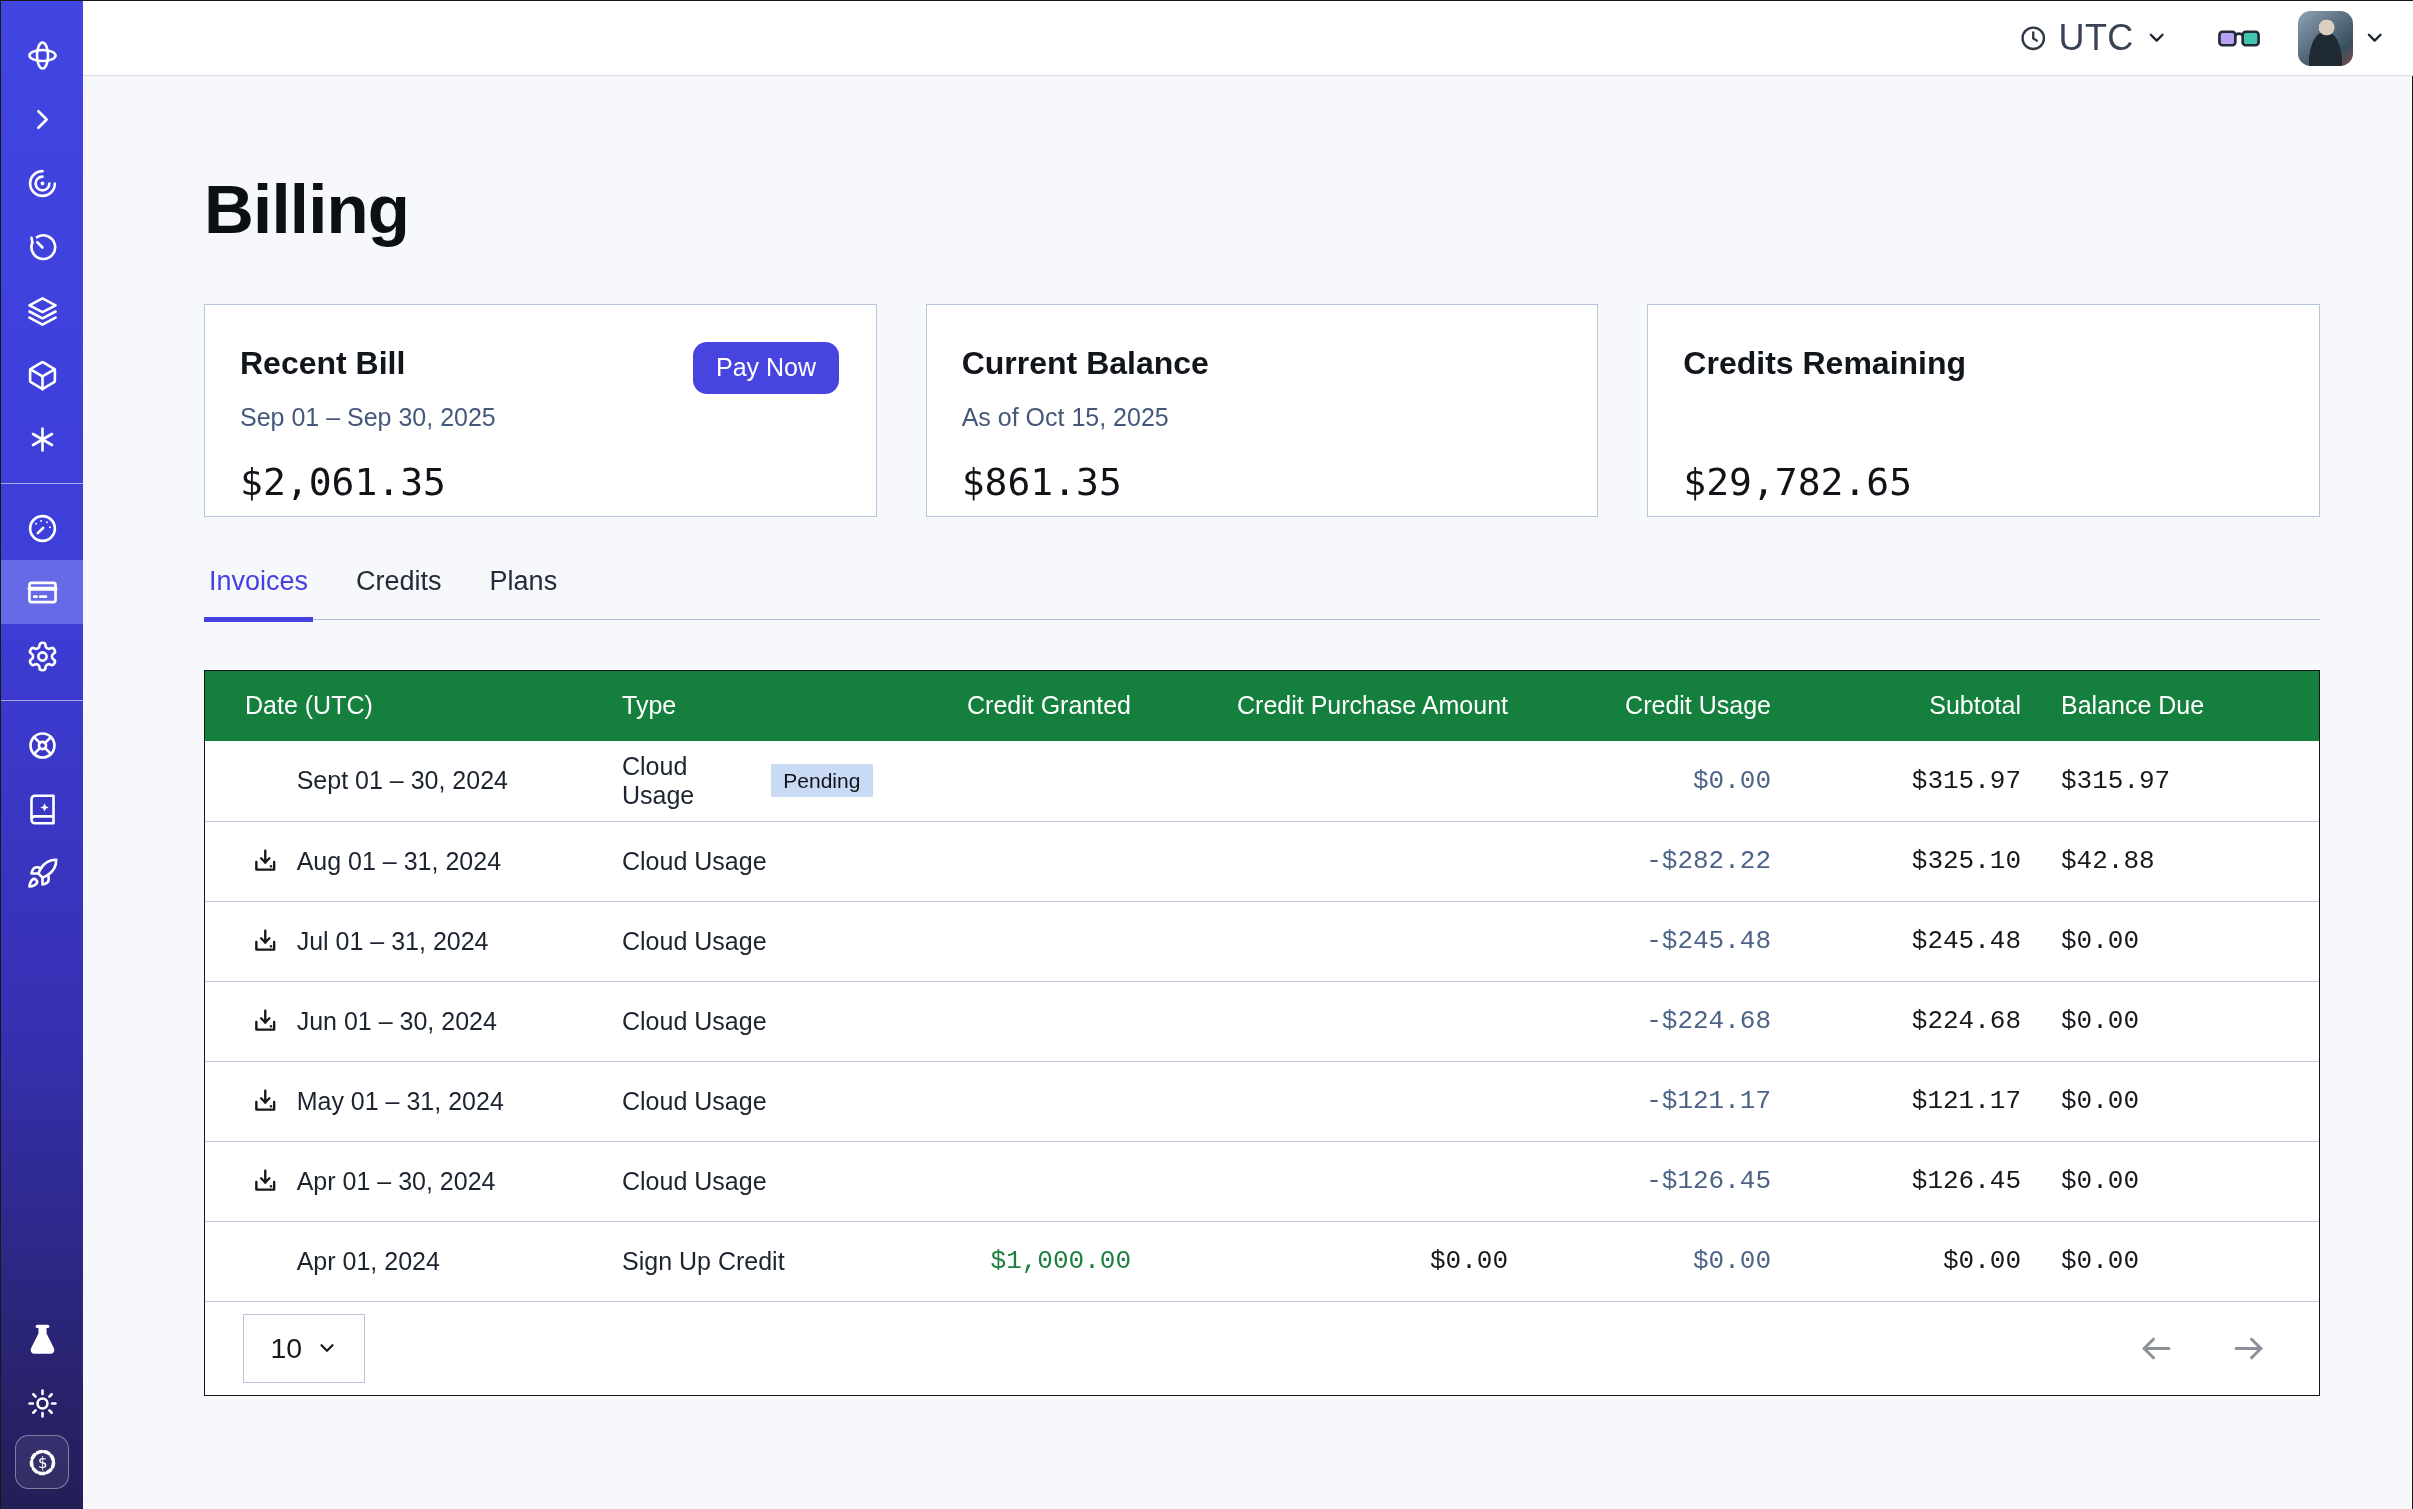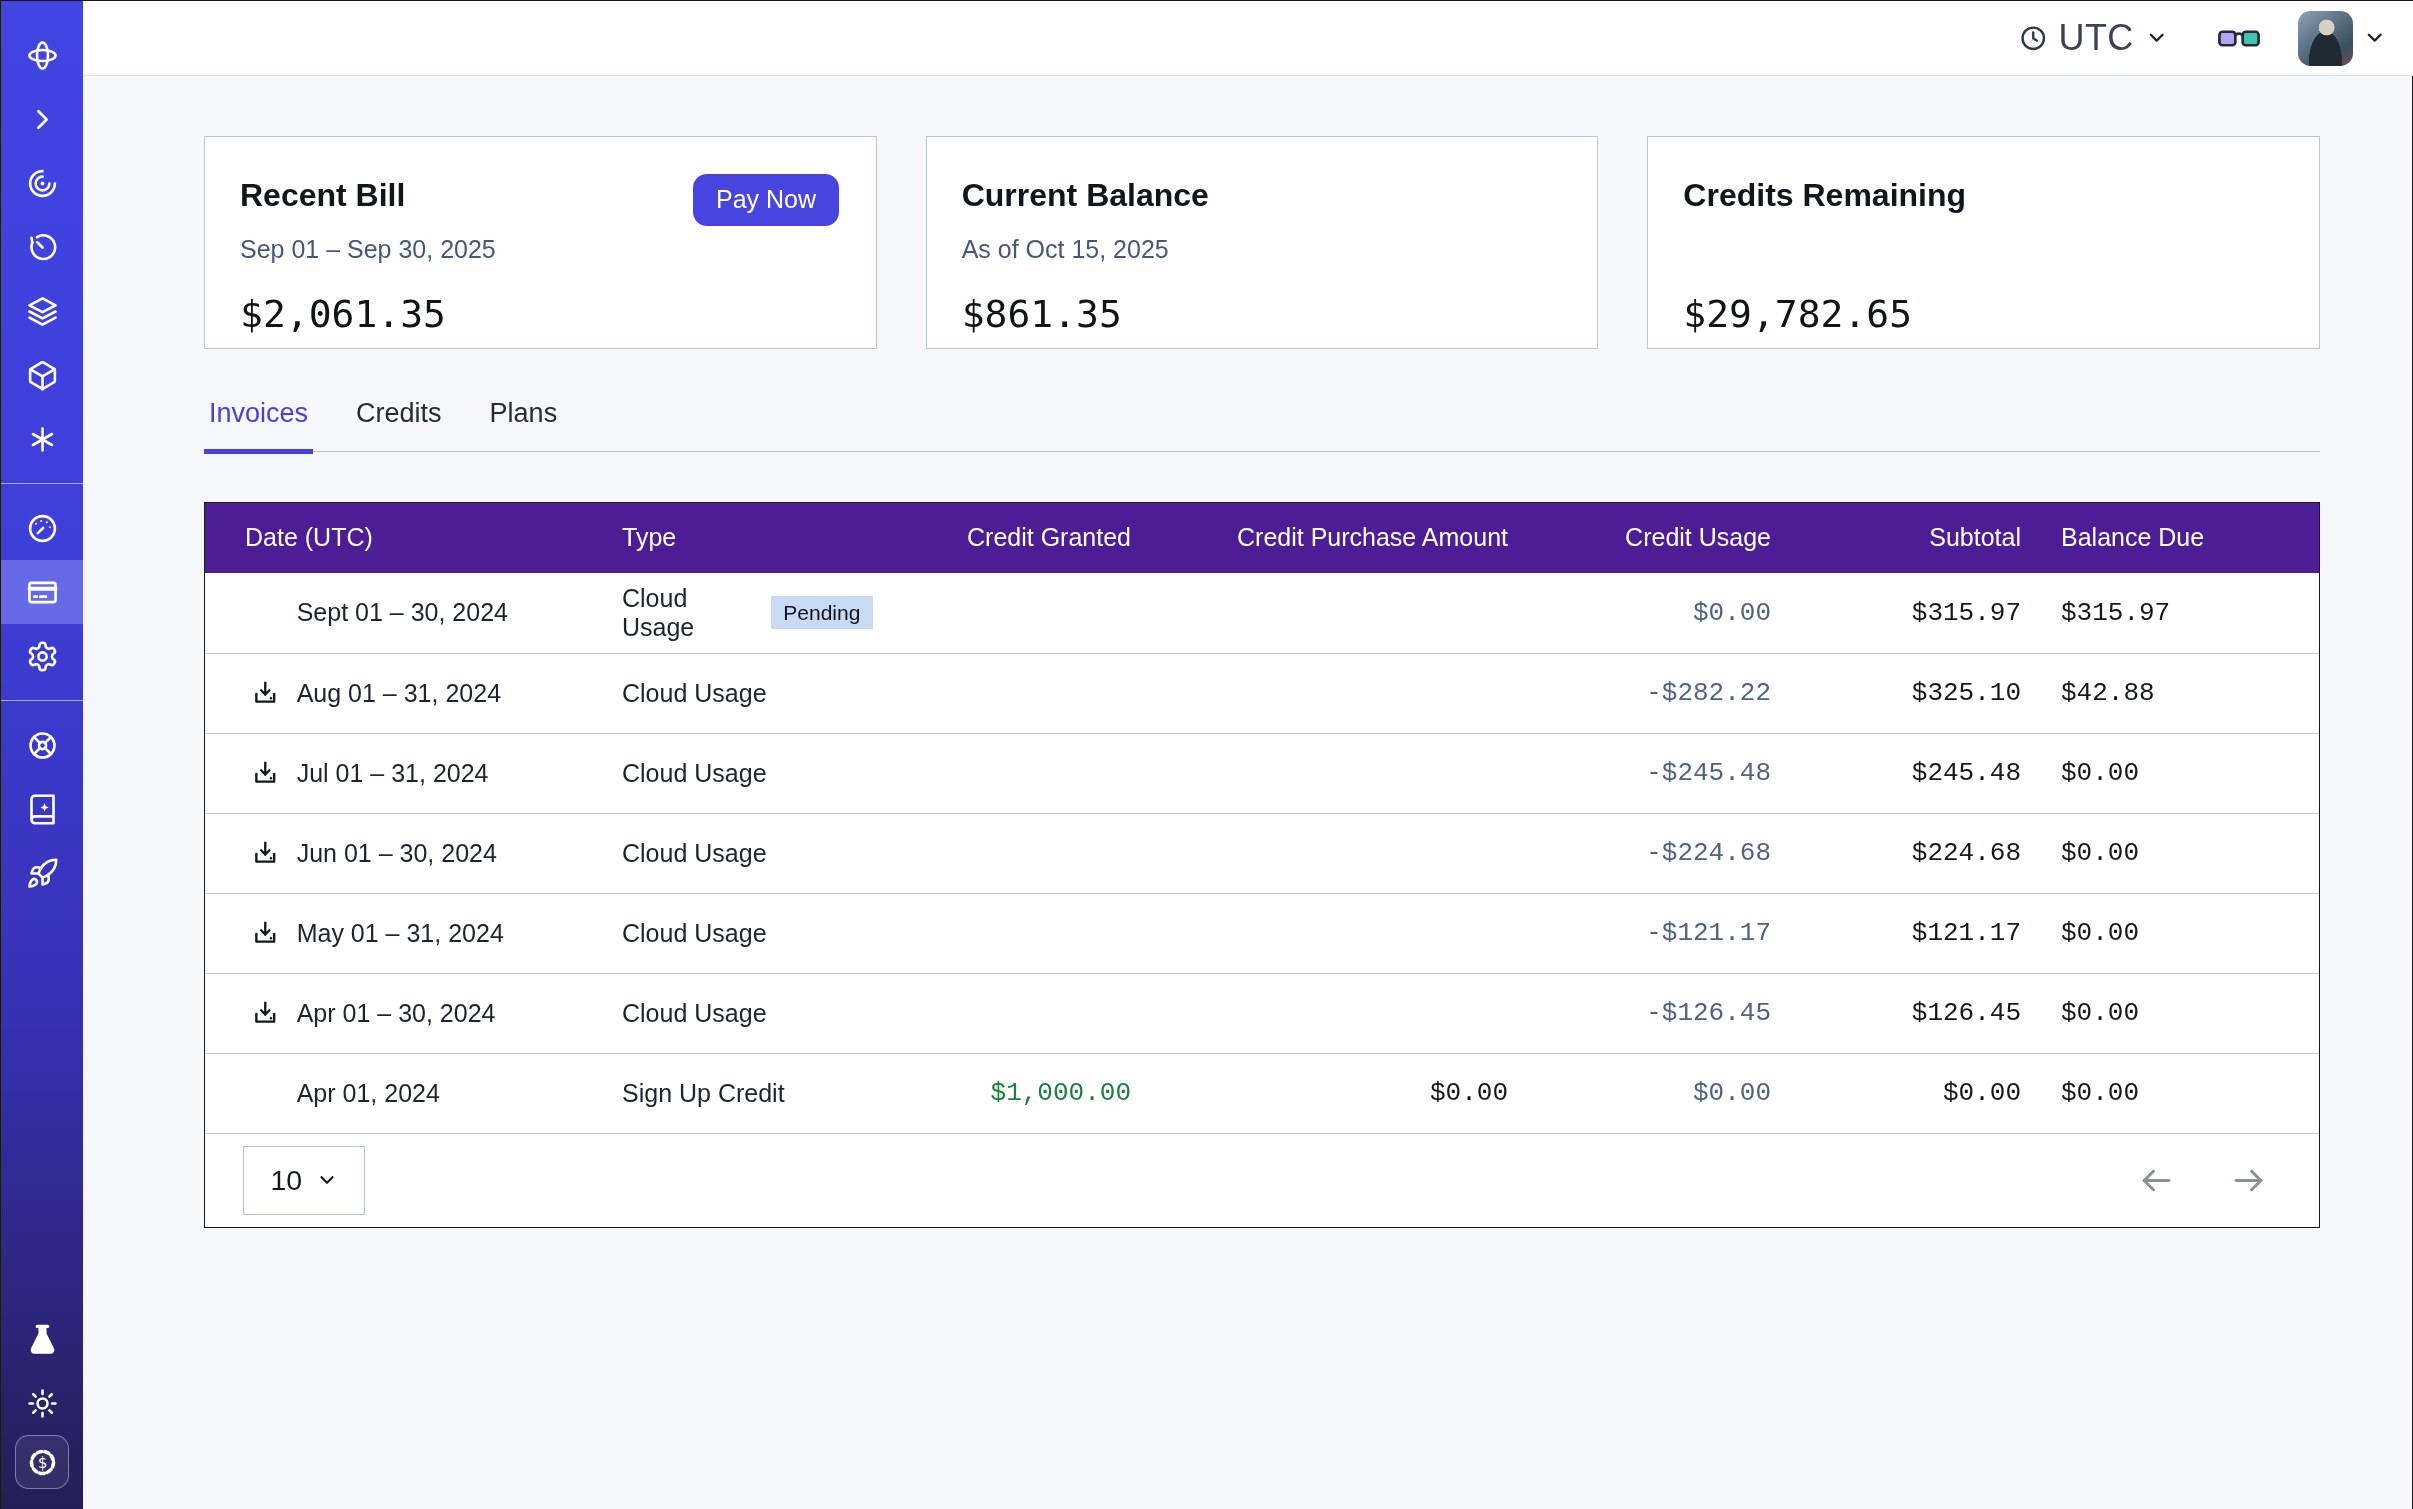--- a/index.html
+++ b/index.html
@@ -87,21 +87,21 @@
   .card-amount { margin-top: 22px; font-family: "DejaVu Sans Mono", monospace; font-size: 38px; color: #101318; }
 
   .tabs { display: flex; gap: 38px; margin-top: 49px; border-bottom: 1.7px solid #b3bed4; }
   .tab { font-size: 27px; color: #232b38; font-weight: 500; padding: 0 5px 20px 5px; cursor: pointer; }
   .tab.active { color: #4540df; border-bottom: 5px solid #4540df; margin-bottom: -3.3px; }
 
   
   .invoice-table { margin-top: 50px; border: 1.7px solid #17171a; background: #fff; width: 2116px; }
   .thead {
     display: grid; grid-template-columns: 417px 251px 258px 377px 263px 250px 296px;
-    background: #4c1d95; color: #fff; height: 70px; align-items: center;
+    background: #15803d; color: #fff; height: 70px; align-items: center;
     font-size: 25px;
   }
   .trow {
     display: grid; grid-template-columns: 417px 251px 258px 377px 263px 250px 296px;
     height: 80px; align-items: center; font-size: 25px; color: #1c2430;
   }
   .trow + .trow { border-top: 1.7px solid #bdc9de; }
   .c1 { padding-left: 40px; display: flex; align-items: center; }
   .trow .c1 { padding-left: 45px; gap: 16.7px; }
   .c3, .c4, .c5, .c6 { text-align: right; }
@@ -293,20 +293,21 @@
       </div>
       <div class="account">
         <div class="avatar"></div>
         <svg class="chev" viewBox="0 0 24 24">
             <path d="m6 9 6 6 6-6"></path>
           </svg>
       </div>
     </header>
 
     <main class="main">
+      <h1 class="page-title">Billing</h1>
 
       <section class="cards">
         <div class="card">
           <div class="card-head">
             <div class="card-title">Recent Bill</div>
             <button class="paynow">Pay Now</button>
           </div>
           <div class="card-sub">Sep 01 – Sep 30, 2025</div>
           <div class="card-amount">$2,061.35</div>
         </div>

